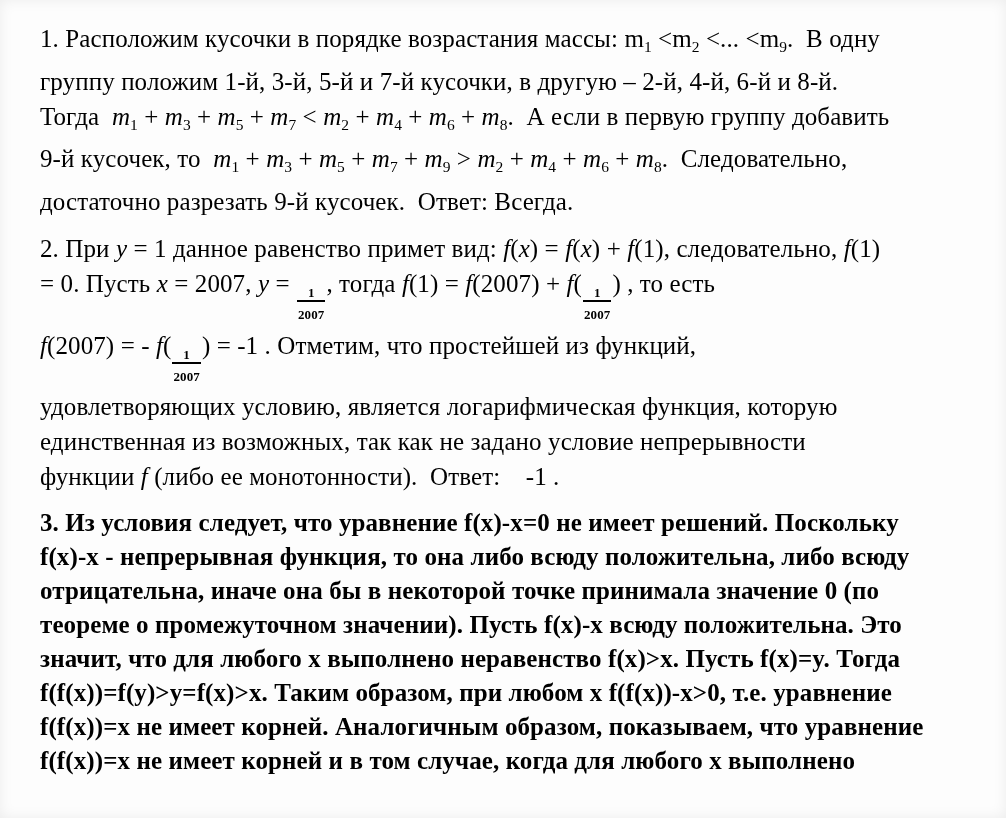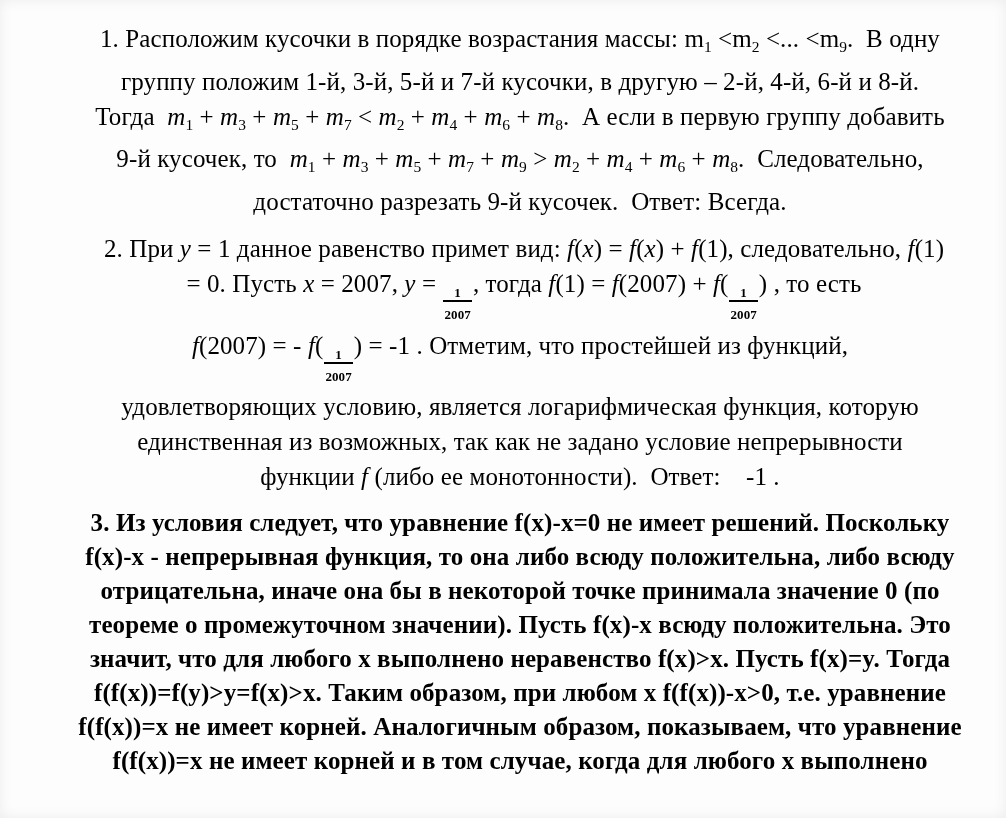--- a/index.html
+++ b/index.html
@@ -13,32 +13,31 @@
     overflow: hidden;
     font-family: "Liberation Serif", "DejaVu Serif", serif;
     color: #000000;
     box-shadow: inset 0 0 14px rgba(0,0,0,0.07);
   }
   .page {
     box-sizing: border-box;
     width: 1006px;
     height: 818px;
     padding: 21px 6px 0 40px;
-    text-align: center;
   }
   .para {
     font-size: 25px;
   }
   .line {
     line-height: 35px;
     white-space: pre-wrap;
     letter-spacing: 0.1px;
   }
   .para-4 .line { line-height: 34px; font-weight: bold; }
-  .p-gap-1 { margin-top: 12px; margin-left: 8px; }
+  .p-gap-1 { margin-top: 12px; }
   .p-gap-2 { }
   .p-gap-3 { margin-top: 12px; }
   .seg-r { font-style: normal; }
   .seg-i { font-style: italic; }
   .seg-sub {
     font-size: 0.62em;
     vertical-align: -0.3em;
     letter-spacing: 0;
   }
   .frac {

